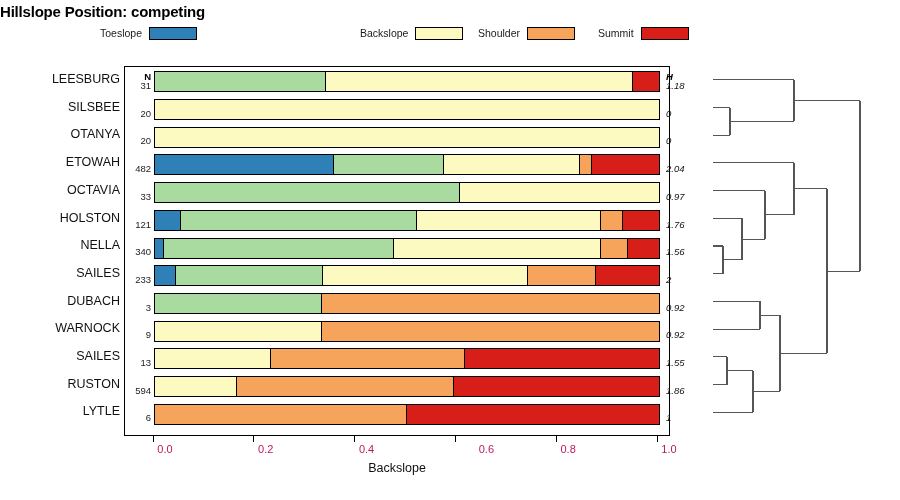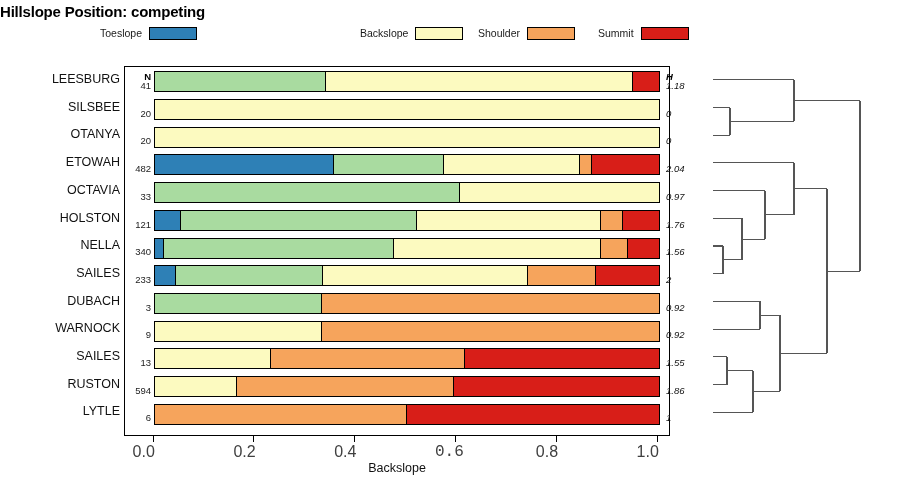--- a/index.html
+++ b/index.html
@@ -62,21 +62,21 @@
   #hhead{
     position:absolute;width:40px;text-align:left;
     font-size:9.5px;font-weight:bold;font-style:italic;color:#000;
   }
 
   
   #axis{left:124px;top:436px;width:546px;height:26px;}
   .tickline{position:absolute;top:0;width:1px;height:6px;background:#000;}
   .ticklabel{
     position:absolute;top:7px;width:40px;margin-left:-20px;
-    text-align:left;font-size:16px;color:#404040;
+    text-align:right;font-size:11px;color:#be185d;
   }
   #xlabel{
     left:124px;top:461px;width:546px;text-align:center;
     font-size:12.5px;color:#111;
   }
 
   
   #dendro{left:690px;top:62px;width:205px;height:378px;}
   #dendro svg{display:block;}
 </style>
@@ -201,21 +201,21 @@
     </div>
 
   <div class="abs" id="axis">
       <div class="tickline" style="left: 28.6px;"></div>
       <div class="ticklabel" style="left: 28.6px;">0.0</div>
       <div class="tickline" style="left: 129.4px;"></div>
       <div class="ticklabel" style="left: 129.4px;">0.2</div>
       <div class="tickline" style="left: 230.2px;"></div>
       <div class="ticklabel" style="left: 230.2px;">0.4</div>
       <div class="tickline" style="left: 331px;"></div>
-      <div class="ticklabel" style="left: 331px; font-family: Liberation Mono, monospace;">0.6</div>
+      <div class="ticklabel" style="left: 350px;">0.6</div>
       <div class="tickline" style="left: 431.8px;"></div>
       <div class="ticklabel" style="left: 431.8px;">0.8</div>
       <div class="tickline" style="left: 532.6px;"></div>
       <div class="ticklabel" style="left: 532.6px;">1.0</div>
     </div>
   <div class="abs" id="xlabel">Backslope</div>
 
   <div class="abs" id="dendro">
       <svg width="205" height="378">
         <line x1="23" y1="45.5" x2="40" y2="45.5" stroke="#555" stroke-width="1.1" shape-rendering="crispEdges"></line>
@@ -253,21 +253,21 @@
         <line x1="137" y1="126.86875" x2="137" y2="291.3375" stroke="#555" stroke-width="1.1" shape-rendering="crispEdges"></line>
         <line x1="104" y1="38.575" x2="170" y2="38.575" stroke="#555" stroke-width="1.1" shape-rendering="crispEdges"></line>
         <line x1="137" y1="209.10312499999998" x2="170" y2="209.10312499999998" stroke="#555" stroke-width="1.1" shape-rendering="crispEdges"></line>
         <line x1="170" y1="38.575" x2="170" y2="209.10312499999998" stroke="#555" stroke-width="1.1" shape-rendering="crispEdges"></line>
       </svg>
     </div>
 
 <div id="nhead" style="left: 125px; top: 71px;">N</div>
     <div id="hhead" style="left: 666px; top: 71px;">H</div>
     <div class="soilname" style="left: 0px; width: 120px; top: 72px;">LEESBURG</div>
-    <div class="nval" style="left: 125px; top: 80px;">41</div>
+    <div class="nval" style="left: 125px; top: 80px;">31</div>
     <div class="hval" style="left: 666px; top: 80px;">1.18</div>
     <div class="soilname" style="left: 0px; width: 120px; top: 99.7px;">SILSBEE</div>
     <div class="nval" style="left: 125px; top: 107.7px;">20</div>
     <div class="hval" style="left: 666px; top: 107.7px;">0</div>
     <div class="soilname" style="left: 0px; width: 120px; top: 127.4px;">OTANYA</div>
     <div class="nval" style="left: 125px; top: 135.4px;">20</div>
     <div class="hval" style="left: 666px; top: 135.4px;">0</div>
     <div class="soilname" style="left: 0px; width: 120px; top: 155.1px;">ETOWAH</div>
     <div class="nval" style="left: 125px; top: 163.1px;">482</div>
     <div class="hval" style="left: 666px; top: 163.1px;">2.04</div>

